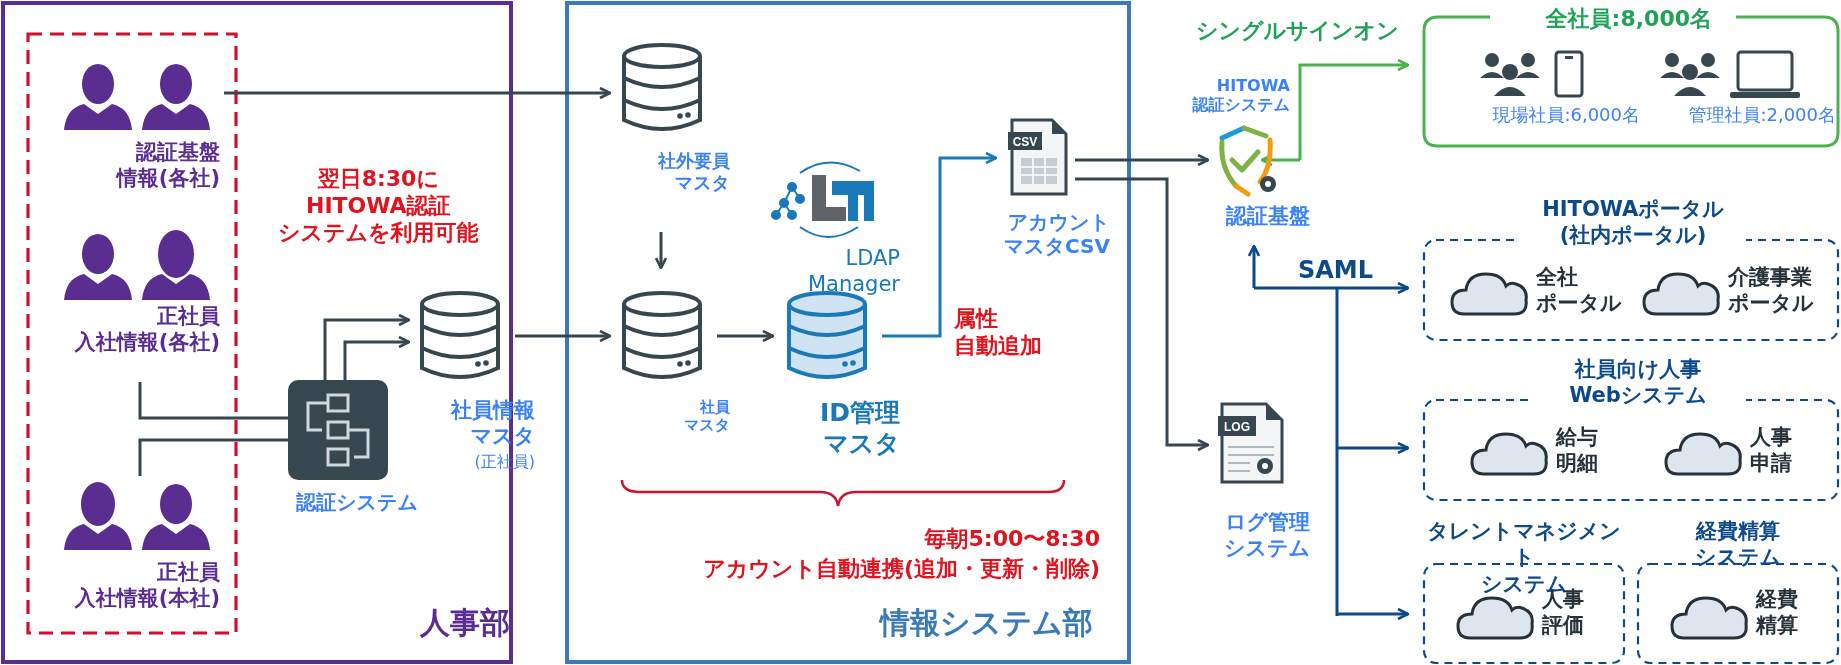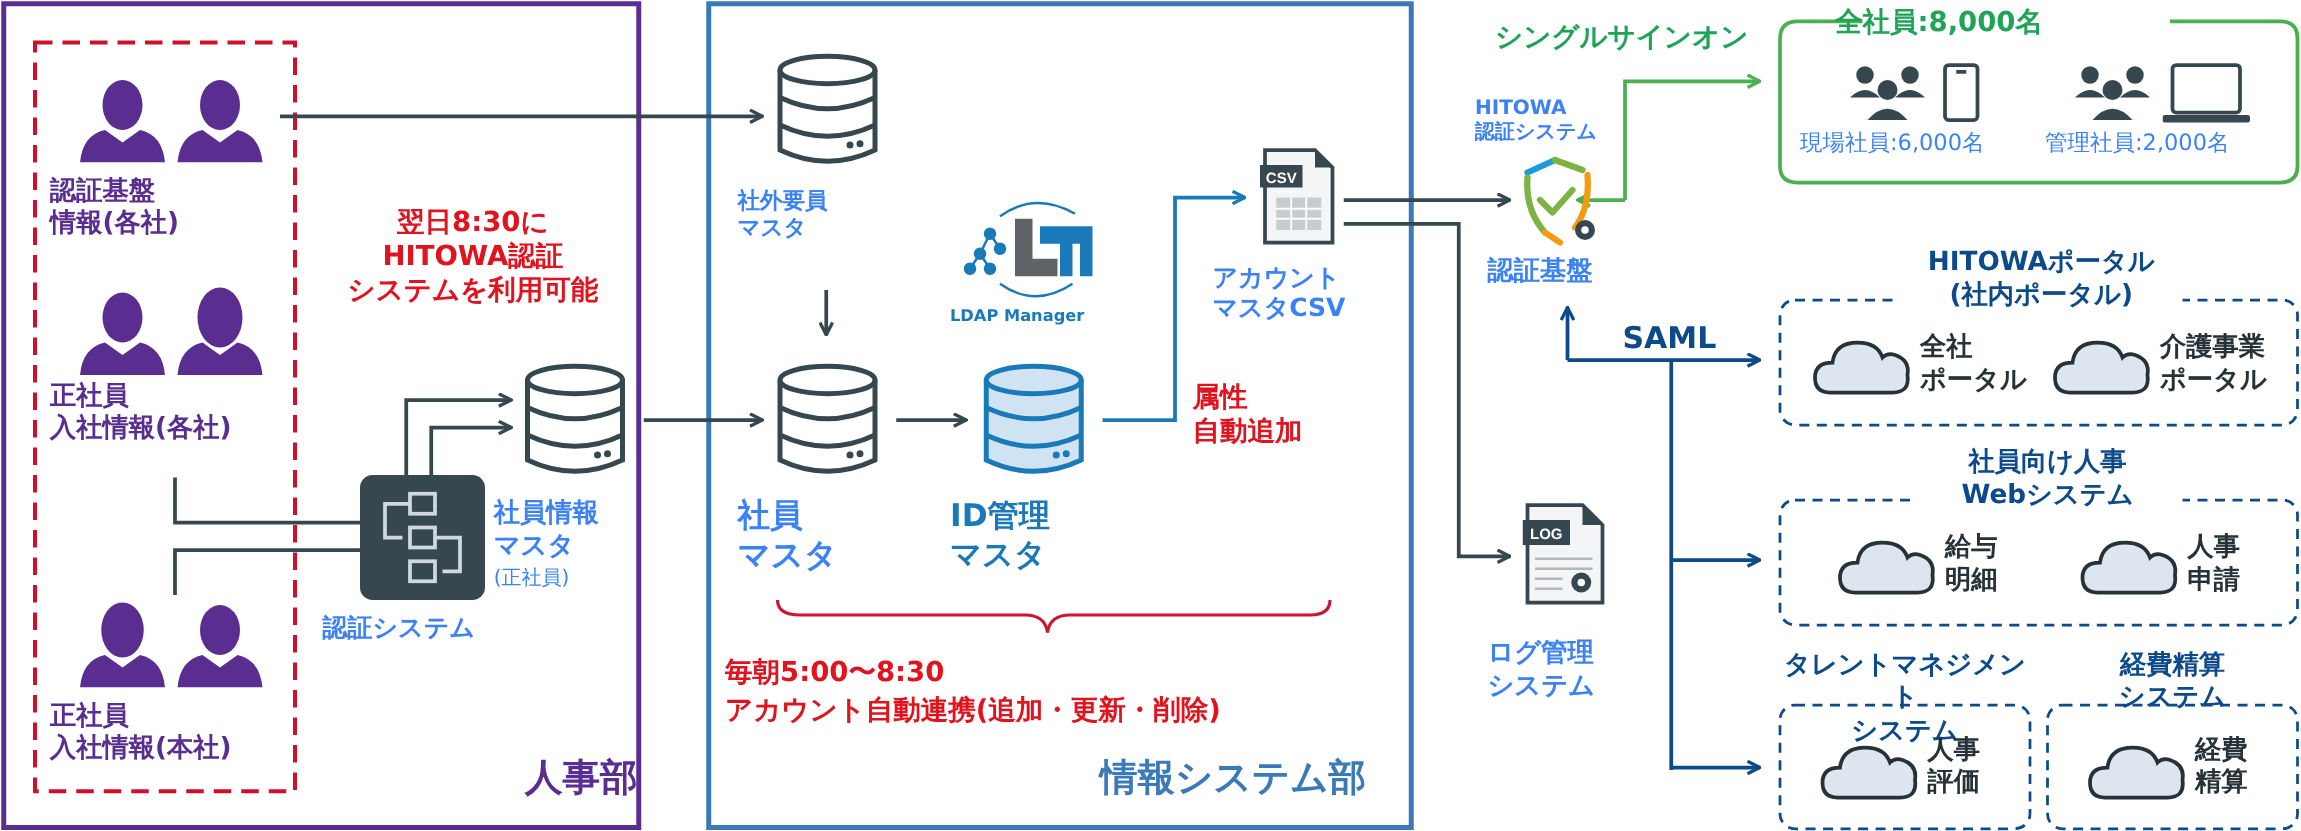--- a/index.html
+++ b/index.html
@@ -1,20 +1,20 @@
 <!DOCTYPE html>
 <html><head>
 <meta charset="utf-8">
 <style>
   html, body { margin: 0; padding: 0; background: #ffffff; }
   body { width: 1841px; height: 665px; position: relative; overflow: hidden;
          font-family: "DejaVu Sans", "Liberation Sans", sans-serif; }
   .abs { position: absolute; }
   #lines { position: absolute; left: 0; top: 0; }
-  .t { position: absolute; text-align: left; white-space: pre-line; font-weight: bold; line-height: 1.22; }
+  .t { position: absolute; text-align: right; white-space: pre-line; font-weight: bold; line-height: 1.22; }
   .purple { color: #5a2d91; }
   .dark { color: #3b82f6; }
   .red { color: #e0131e; }
   .blue { color: #1a79b8; }
   .navy { color: #0d4a8a; }
   .green { color: #1ea357; }
   .cloud-label { position: absolute; font-size: 21px; font-weight: bold; color: #263238; line-height: 1.25; white-space: pre-line; }
   .group-title { position: absolute; background: #fff; padding: 0 8px; font-size: 21px; font-weight: bold; color: #0d4a8a; text-align: center; white-space: pre-line; line-height: 1.25; }
 </style>
 </head>
@@ -165,41 +165,41 @@
 <div class="abs" style="left:620px;top:290px"><svg width="84" height="92">
       <g fill="#ffffff" stroke="#37474f" stroke-width="4">
     <path d="M4,14 L4,78 Q42,96 80,78 L80,14"></path>
     <ellipse cx="42" cy="14" rx="38" ry="11"></ellipse>
     <path d="M4,36 Q42,54 80,36" fill="none"></path>
         <path d="M4,58 Q42,76 80,58" fill="none"></path>
       </g>
     <circle cx="60" cy="74" r="2.8" fill="#37474f"></circle>
       <circle cx="68" cy="73" r="2.8" fill="#37474f"></circle>
     </svg></div>
-<div class="t dark" style="left:590px;top:398px;width:140px;font-size:26px">社員
+<div class="t dark" style="left:590px;top:398px;width:140px;font-size:15px">社員
 マスタ</div>
 
 <svg class="abs" style="left:770px;top:155px" width="115" height="90">
   <path d="M30,18 Q58,-2 90,16" fill="none" stroke="#1a79b8" stroke-width="2"></path>
   <path d="M30,72 Q58,92 88,72" fill="none" stroke="#1a79b8" stroke-width="2"></path>
   <g fill="#1a79b8" stroke="#1a79b8" stroke-width="2">
     <line x1="22" y1="32" x2="14" y2="48"></line>
       <line x1="22" y1="32" x2="30" y2="44"></line>
       <line x1="14" y1="48" x2="6" y2="60"></line>
       <line x1="14" y1="48" x2="22" y2="60"></line>
     <circle cx="22" cy="32" r="4"></circle>
       <circle cx="30" cy="44" r="4"></circle>
       <circle cx="14" cy="48" r="4"></circle>
       <circle cx="6" cy="60" r="4"></circle>
       <circle cx="22" cy="60" r="4"></circle>
   </g>
   <path d="M42,20 L56,20 L56,52 L76,52 L76,66 L42,66 Z" fill="#5f6368"></path>
   <path d="M62,26 L104,26 L104,66 L94,66 L94,40 L88,40 L88,66 L78,66 L78,40 L62,40 Z" fill="#1a79b8"></path>
 </svg>
-<div class="t blue" style="left:760px;top:246px;width:140px;font-size:13px;font-weight:bold">LDAP Manager</div>
+<div class="t blue" style="left:760px;top:246px;width:140px;font-size:21px;font-weight:normal">LDAP Manager</div>
 
 <div class="abs" style="left:785px;top:290px"><svg width="84" height="92">
       <g fill="#cfe3f2" stroke="#1a79b8" stroke-width="4">
     <path d="M4,14 L4,78 Q42,96 80,78 L80,14"></path>
     <ellipse cx="42" cy="14" rx="38" ry="11"></ellipse>
     <path d="M4,36 Q42,54 80,36" fill="none"></path>
         <path d="M4,58 Q42,76 80,58" fill="none"></path>
       </g>
     <circle cx="60" cy="74" r="2.8" fill="#1a79b8"></circle>
       <circle cx="68" cy="73" r="2.8" fill="#1a79b8"></circle>

